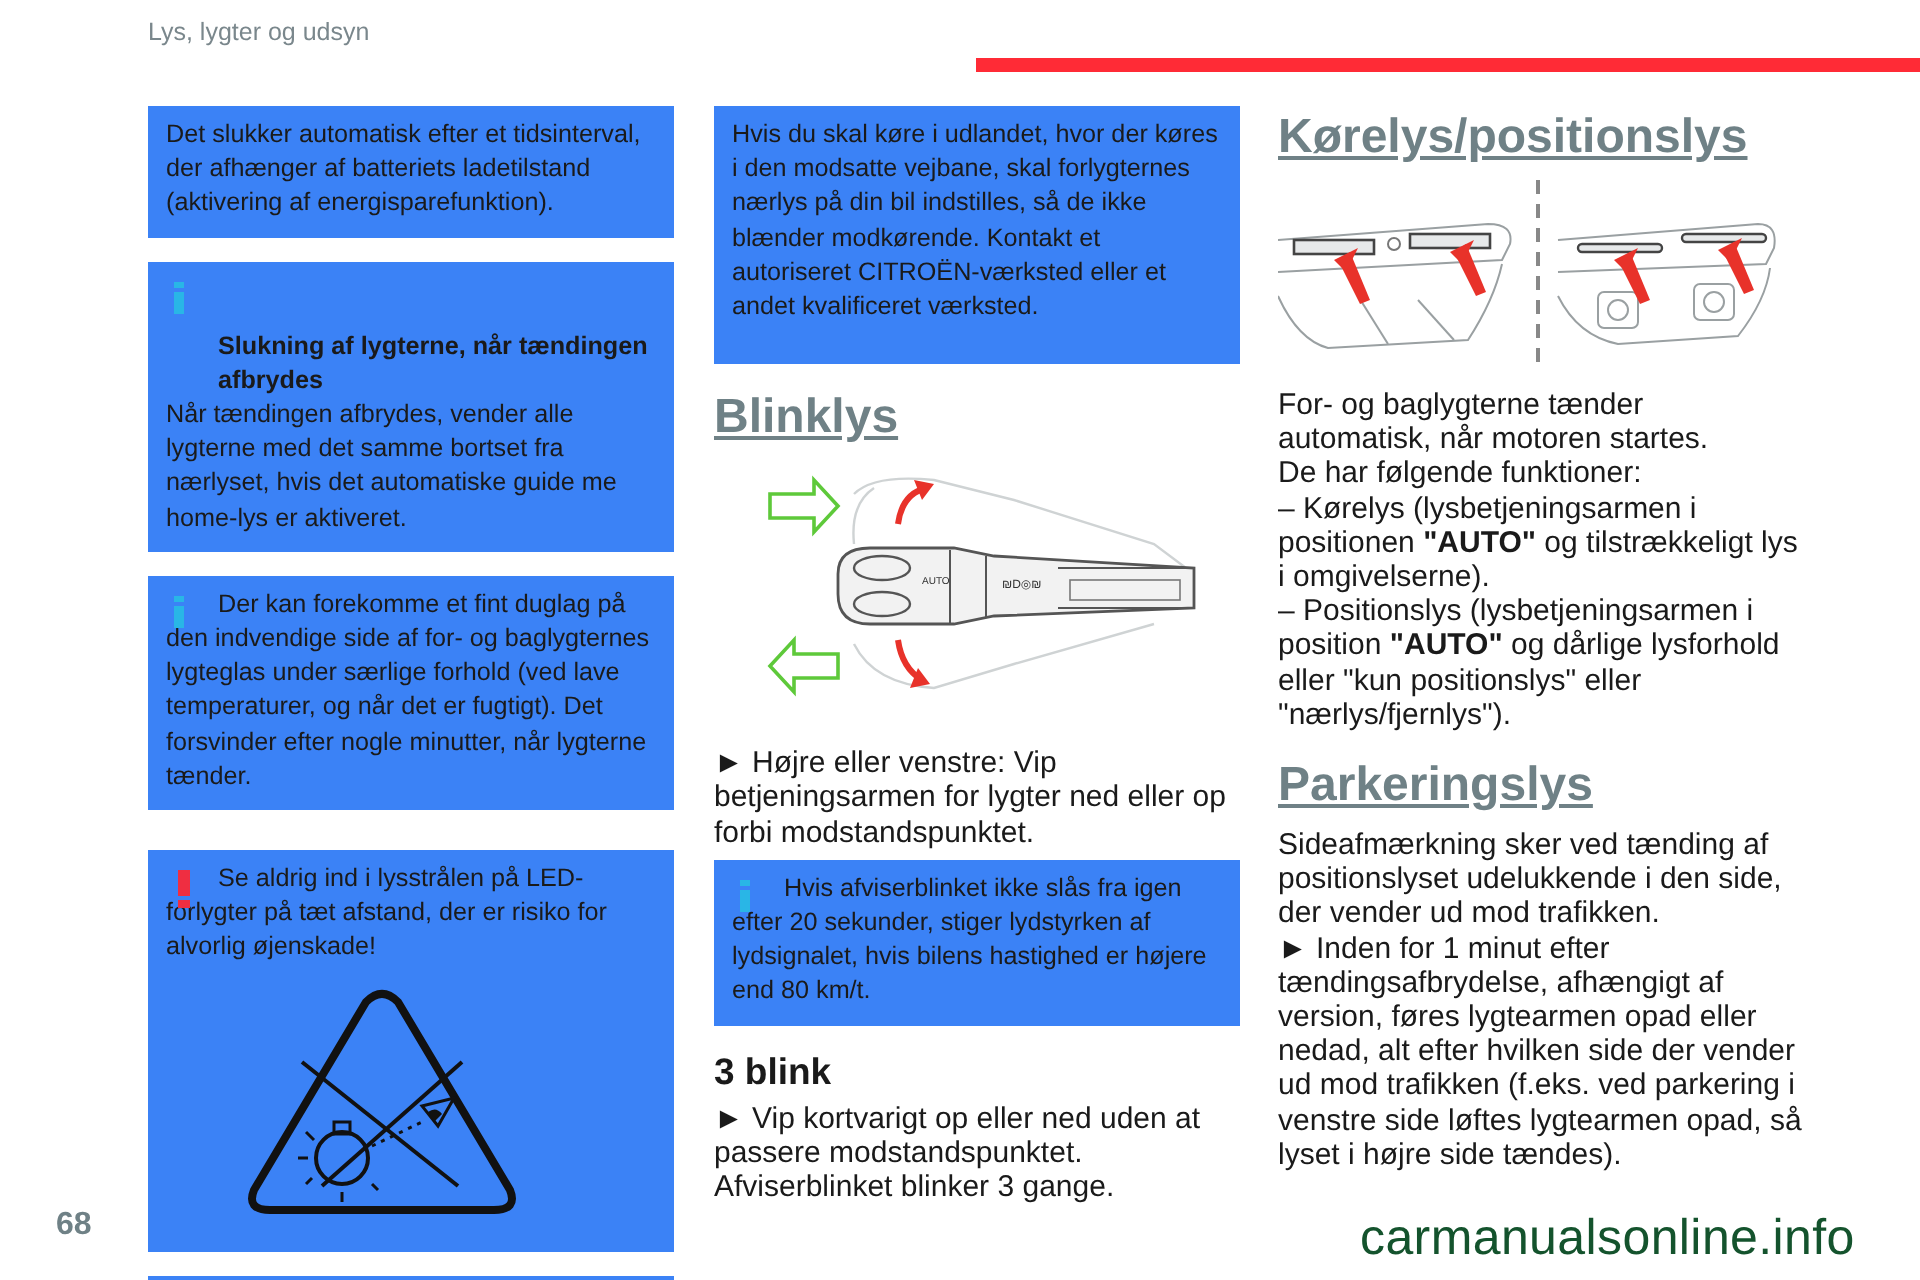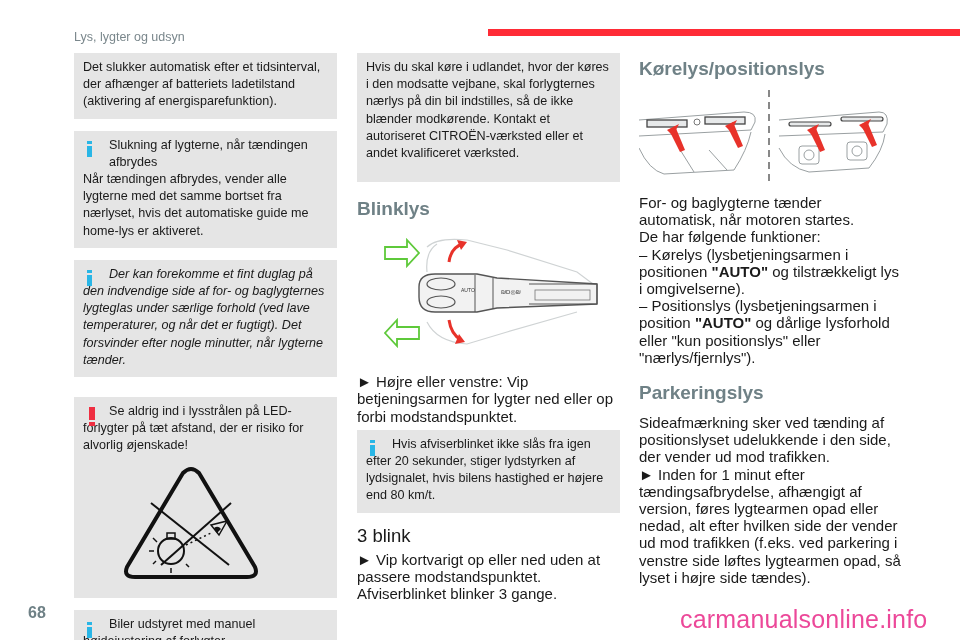--- a/index.html
+++ b/index.html
@@ -1,43 +1,43 @@
 <!DOCTYPE html>
 <html><head>
 <meta charset="utf-8">
 <style>
   * { box-sizing: border-box; margin: 0; padding: 0; }
   html, body { width: 960px; height: 640px; background: #ffffff; overflow: hidden; }
   body { position: relative; font-family: "Liberation Sans", sans-serif; color: #1a1a1a; }
 
-  .header-title { position: absolute; left: 74px; top: 30px; font-size: 12.5px; color: #7a878c; }
+  .header-title { position: absolute; left: 74px; top: 9px; font-size: 12.5px; color: #7a878c; }
   .header-bar { position: absolute; left: 488px; top: 29px; width: 472px; height: 7px; background: #ff2b36; }
 
   .col { position: absolute; top: 53px; width: 263px; }
   .col-left { left: 74px; }
   .col-mid { left: 357px; }
   .col-right { left: 639px; top: 52px; }
 
-  .box { background: #e5e5e5; padding: 6px 9px 8px 9px; font-size: 12.6px; line-height: 17.2px; margin-bottom: 12px; position: relative; }
+  .box { background: #3b82f6; padding: 6px 9px 8px 9px; font-size: 12.6px; line-height: 17.2px; margin-bottom: 12px; position: relative; }
   .box p { margin: 0; }
-  .box .bold { font-weight: normal; }
+  .box .bold { font-weight: bold; margin-top: 28px; }
   .icon-info { position: absolute; left: 13px; top: 10px; width: 5px; height: 16px; }
   .icon-info .dot { width: 5px; height: 3px; background: #29b6e6; }
   .icon-info .bar { width: 5px; height: 11px; margin-top: 2px; background: #29b6e6; }
   .icon-warn { position: absolute; left: 15px; top: 10px; width: 6px; height: 19px; }
   .icon-warn .bar { width: 6px; height: 13px; background: #ef2e41; }
   .icon-warn .dot { width: 6px; height: 4px; margin-top: 2px; background: #ef2e41; }
   .indent { padding-left: 26px; }
 
   .body-text { font-size: 15px; line-height: 17.2px; }
-  .h-section { font-size: 19px; color: #6f8186; margin: 6px 0 10px 0; line-height: 26px; }
-  .h-sub { font-size: 18.5px; font-weight: normal; color: #1a1a1a; margin: 12px 0 4px 0; line-height: 22px; }
+  .h-section { font-size: 24px; color: #6f8186; margin: 6px 0 10px 0; line-height: 26px; text-decoration: underline; }
+  .h-sub { font-size: 18.5px; font-weight: bold; color: #1a1a1a; margin: 12px 0 4px 0; line-height: 22px; }
 
   .page-number { position: absolute; left: 28px; top: 604px; font-size: 16px; font-weight: bold; color: #6f8186; }
-  .watermark { position: absolute; left: 680px; top: 605px; font-size: 25px; color: #ec4899; letter-spacing: 0.2px; }
+  .watermark { position: absolute; left: 680px; top: 605px; font-size: 25px; color: #14532d; letter-spacing: 0.2px; }
 
   .fig { display: block; }
 </style>
 </head>
 <body>
 
 <div class="header-title">Lys, lygter og udsyn</div>
 <div class="header-bar"></div>
 
 <div class="col col-left">
@@ -52,21 +52,21 @@
       </span>
     <p class="bold indent">Slukning af lygterne, når tændingen afbrydes</p>
     <p>Når tændingen afbrydes, vender alle lygterne med det samme bortset fra nærlyset, hvis det automatiske guide me home-lys er aktiveret.</p>
   </div>
 
   <div class="box">
     <span class="icon-info">
         <div class="dot"></div>
         <div class="bar"></div>
       </span>
-    <p style="text-indent:26px;font-style:italic;"><span>Der kan forekomme et fint duglag på den indvendige side af for- og baglygternes lygteglas under særlige forhold (ved lave temperaturer, og når det er fugtigt). Det forsvinder efter nogle minutter, når lygterne tænder.</span></p>
+    <p style="text-indent:26px;"><span>Der kan forekomme et fint duglag på den indvendige side af for- og baglygternes lygteglas under særlige forhold (ved lave temperaturer, og når det er fugtigt). Det forsvinder efter nogle minutter, når lygterne tænder.</span></p>
   </div>
 
   <div class="box" style="padding-bottom:10px;margin-top:20px;">
     <span class="icon-warn">
         <div class="bar"></div>
         <div class="dot"></div>
       </span>
     <p style="text-indent:26px;"><span>Se aldrig ind i lysstrålen på LED-forlygter på tæt afstand, der er risiko for alvorlig øjenskade!</span></p>
     <svg class="fig" width="245" height="125" viewBox="0 0 245 125" style="margin-top:8px;">
       <path d="M100 10 Q108 2 116 10 L172 104 Q176 114 164 114 L52 114 Q40 114 44 104 Z" fill="none" stroke="#111" stroke-width="4" stroke-linejoin="round"></path>

